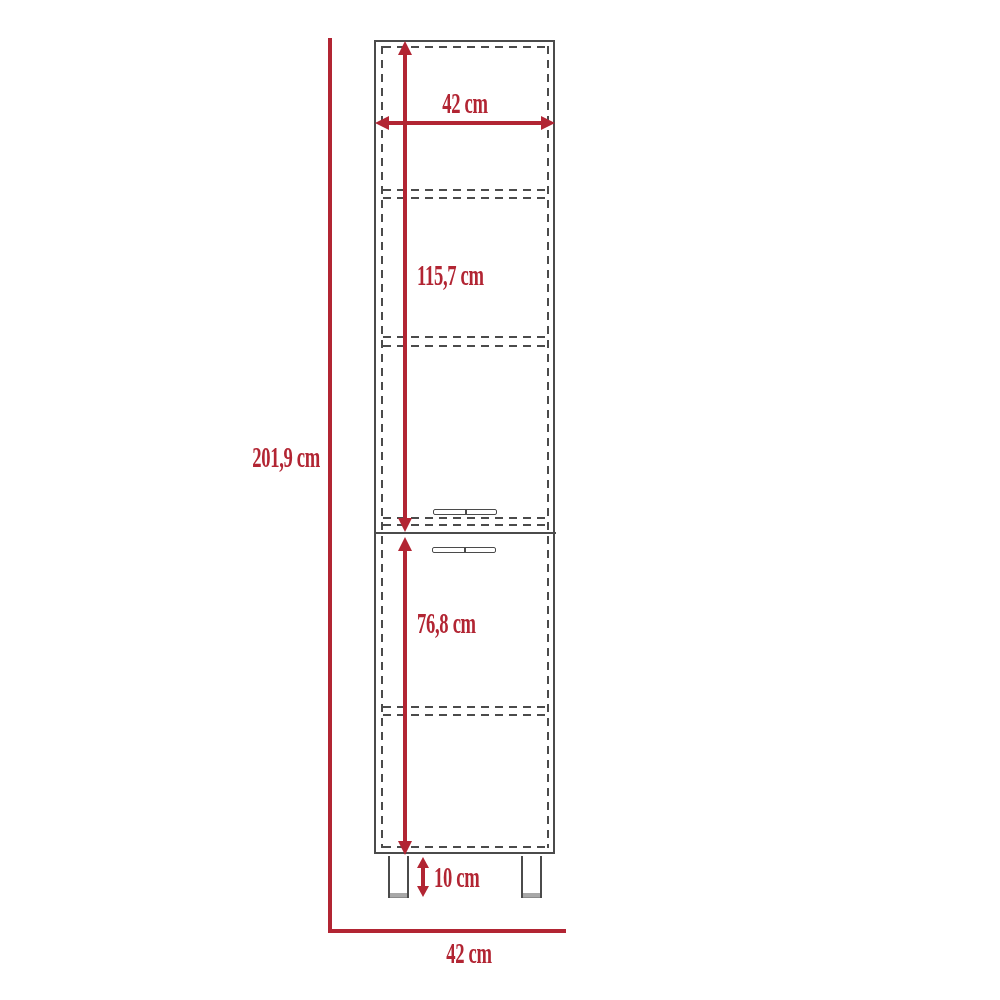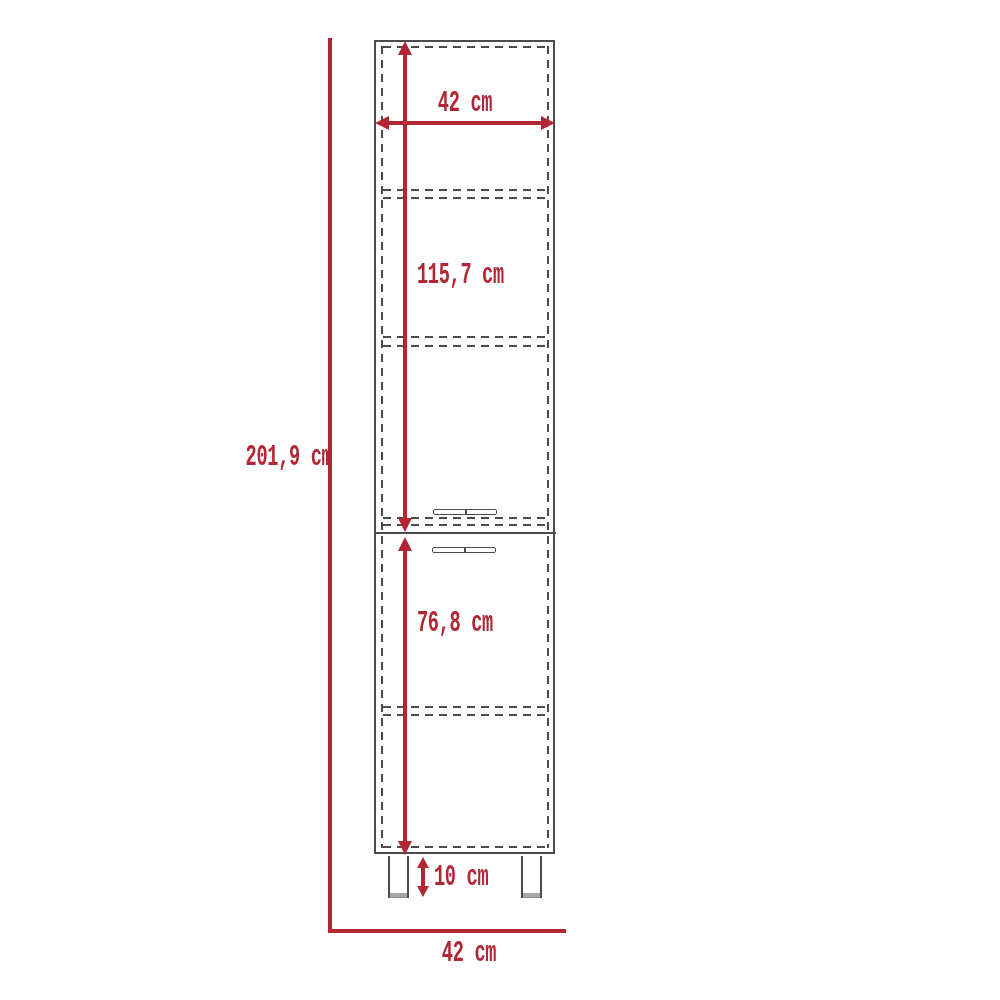--- a/index.html
+++ b/index.html
@@ -4,21 +4,21 @@
 <style>
   :root{
     --red:#b22533;
     --gray:#4b4b4b;
     --legcap:#a8a8a8;
     --bg:#ffffff;
   }
   html,body{margin:0;padding:0;background:var(--bg);}
   #stage{
     position:relative;width:992px;height:1000px;background:var(--bg);
-    overflow:hidden;font-family:Liberation Mono, monospace;
+    overflow:hidden;font-family:Liberation Serif, serif;
   }
   .abs{position:absolute;}
 
   
   .solid-line{background:var(--gray);}
   .hdash{height:2px;background:repeating-linear-gradient(90deg,var(--gray) 0 8px,transparent 8px 14px);}
   .vdash{width:2px;background:repeating-linear-gradient(180deg,var(--gray) 0 8px,transparent 8px 14px);}
   .cab-outer{border:2px solid var(--gray);box-sizing:border-box;background:transparent;}
 
   .handle{

